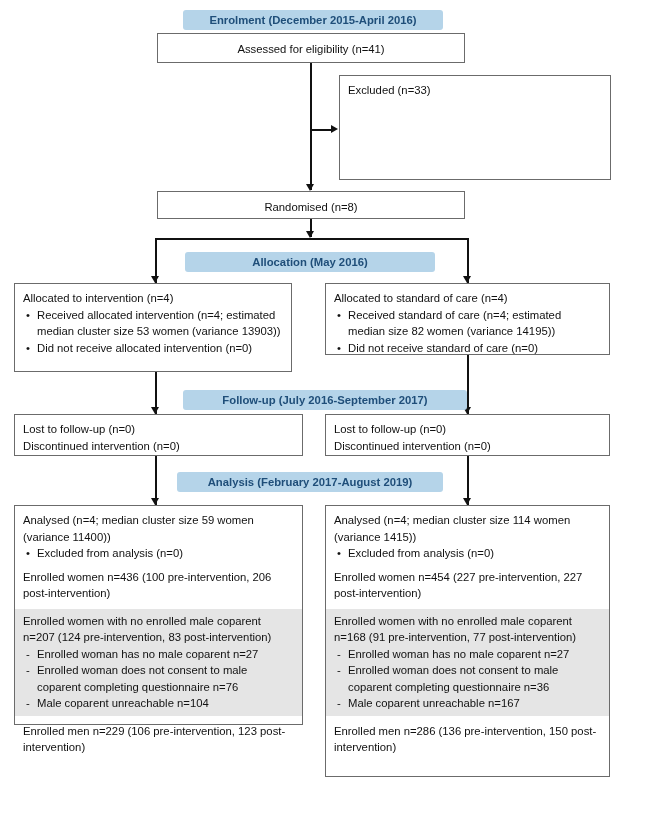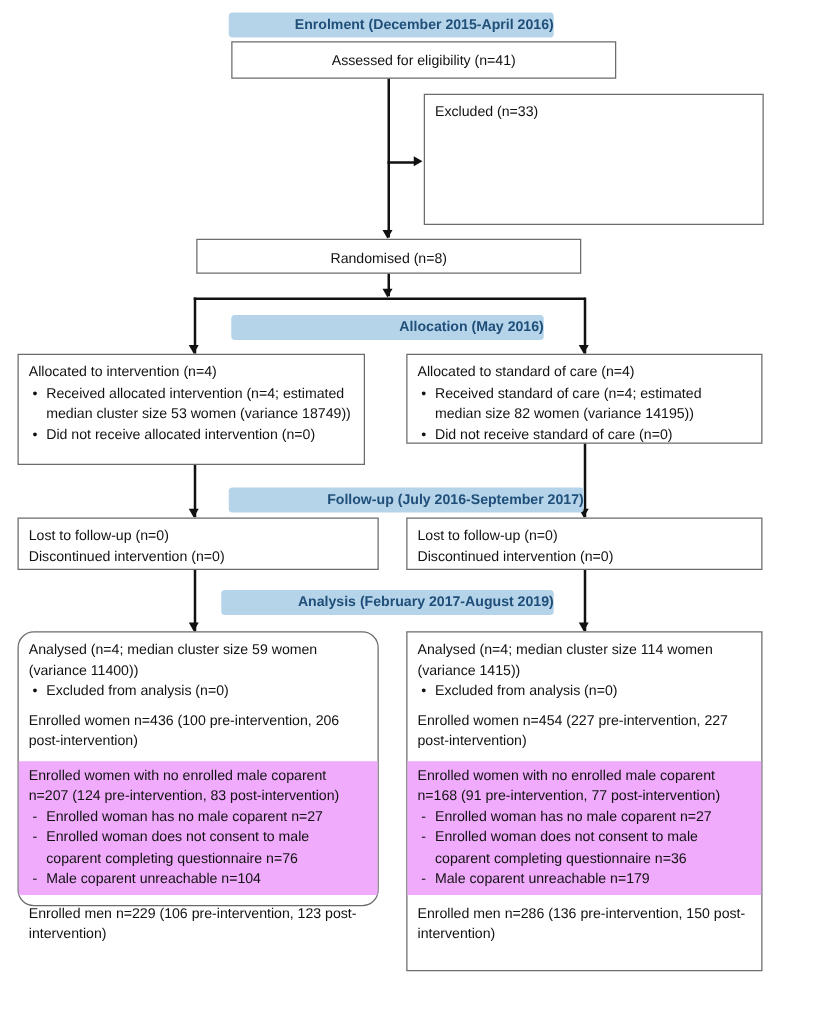--- a/index.html
+++ b/index.html
@@ -27,21 +27,21 @@
 
   
   .pill {
     position: absolute;
     background: #b5d4e9;
     color: #1f4e79;
     font-weight: bold;
     font-size: 11.3px;
     line-height: 20px;
     height: 20px;
-    text-align: right;
+    text-align: center;
     border-radius: 3px;
     white-space: nowrap;
     z-index: 5;
   }
 
   
   .vline { position: absolute; width: 1.6px; background: #111; }
   .hline { position: absolute; height: 1.6px; background: #111; }
   .arrow-down {
     position: absolute;
@@ -77,34 +77,34 @@
     padding-left: 14px;
     margin: 0;
   }
   ul.dash > li::before {
     content: "-";
     position: absolute;
     left: 3px; top: 0;
   }
 
   .shaded {
-    background: #f0abfc;
+    background: #e5e5e5;
     margin: 0 -8px;
     padding: 4px 8px 4px 8px;
   }
   .gap { height: 7px; }
 </style>
 </head>
 <body>
 
 <div class="canvas">
 
   <div class="pill" style="left:183px; top:10px; width:260px;">Enrolment (December 2015-April 2016)</div>
 
-  <div class="box center" style="left:157px; top:33px; width:308px; height:30px;margin-left:28px;">
+  <div class="box center" style="left:157px; top:33px; width:308px; height:30px;">
     <p class="ln">Assessed for eligibility (n=41)</p>
   </div>
 
   <div class="vline" style="left:310px; top:63px; height:127px;"></div>
   <div class="arrow-down" style="left:306px; top:184px;"></div>
 
   <div class="hline" style="left:310px; top:129px; width:22px;"></div>
   <div class="arrow-right" style="left:331px; top:125px;"></div>
 
   <div class="box" style="left:339px; top:75px; width:272px; height:105px;">
@@ -122,21 +122,21 @@
   <div class="vline" style="left:155px; top:238px; height:45px;"></div>
   <div class="arrow-down" style="left:151px; top:276px;"></div>
   <div class="vline" style="left:467px; top:238px; height:45px;"></div>
   <div class="arrow-down" style="left:463px; top:276px;"></div>
 
   <div class="pill" style="left:185px; top:252px; width:250px;">Allocation (May 2016)</div>
 
   <div class="box" style="left:14px; top:283px; width:278px; height:89px;">
     <p class="ln">Allocated to intervention (n=4)</p>
     <ul class="bul">
-      <li>Received allocated intervention (n=4; estimated median cluster size 53 women (variance 18749))</li>
+      <li>Received allocated intervention (n=4; estimated median cluster size 53 women (variance 13903))</li>
       <li>Did not receive allocated intervention (n=0)</li>
     </ul>
   </div>
 
   <div class="box" style="left:325px; top:283px; width:285px; height:72px;">
     <p class="ln">Allocated to standard of care (n=4)</p>
     <ul class="bul">
       <li>Received standard of care (n=4; estimated median size 82 women (variance 14195))</li>
       <li>Did not receive standard of care (n=0)</li>
     </ul>
@@ -159,21 +159,21 @@
     <p class="ln">Discontinued intervention (n=0)</p>
   </div>
 
   <div class="vline" style="left:155px; top:456px; height:49px;"></div>
   <div class="arrow-down" style="left:151px; top:498px;"></div>
   <div class="vline" style="left:467px; top:456px; height:49px;"></div>
   <div class="arrow-down" style="left:463px; top:498px;"></div>
 
   <div class="pill" style="left:177px; top:472px; width:266px;">Analysis (February 2017-August 2019)</div>
 
-  <div class="box" style="left:14px; top:505px; width:289px; height:220px;border-radius:13px;">
+  <div class="box" style="left:14px; top:505px; width:289px; height:220px;">
     <p class="ln">Analysed (n=4; median cluster size 59 women (variance 11400))</p>
     <ul class="bul">
       <li>Excluded from analysis (n=0)</li>
     </ul>
     <div class="gap"></div>
     <p class="ln">Enrolled women n=436 (100 pre-intervention, 206 post-intervention)</p>
     <div class="gap"></div>
     <div class="shaded">
       <p class="ln">Enrolled women with no enrolled male coparent n=207 (124 pre-intervention, 83 post-intervention)</p>
       <ul class="dash">
@@ -192,20 +192,20 @@
       <li>Excluded from analysis (n=0)</li>
     </ul>
     <div class="gap"></div>
     <p class="ln">Enrolled women n=454 (227 pre-intervention, 227 post-intervention)</p>
     <div class="gap"></div>
     <div class="shaded">
       <p class="ln">Enrolled women with no enrolled male coparent n=168 (91 pre-intervention, 77 post-intervention)</p>
       <ul class="dash">
         <li>Enrolled woman has no male coparent n=27</li>
         <li>Enrolled woman does not consent to male coparent completing questionnaire n=36</li>
-        <li>Male coparent unreachable n=179</li>
+        <li>Male coparent unreachable n=167</li>
       </ul>
     </div>
     <div class="gap"></div>
     <p class="ln">Enrolled men n=286 (136 pre-intervention, 150 post-intervention)</p>
   </div>
 
 </div>
 
 </body></html>

